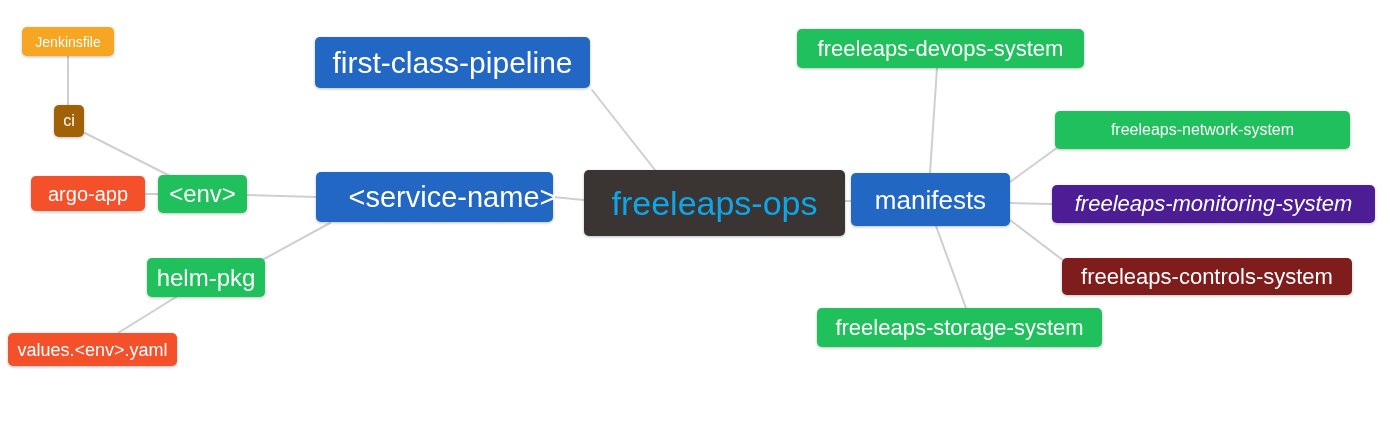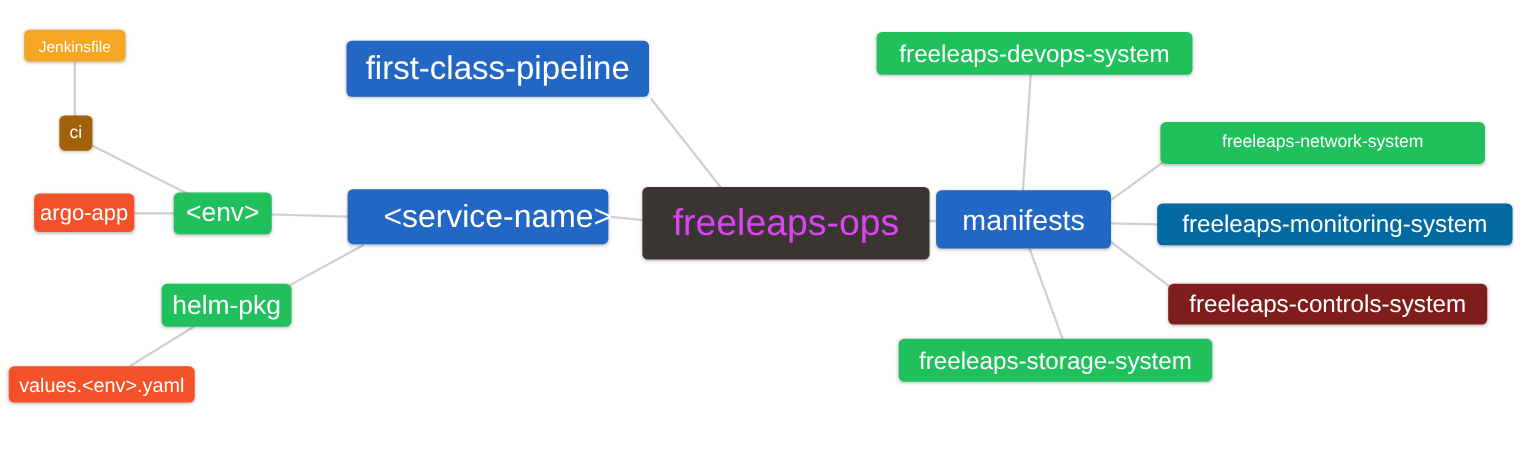--- a/index.html
+++ b/index.html
@@ -53,26 +53,26 @@
       <line x1="592" y1="90" x2="655" y2="170" stroke="#cfcfcf" stroke-width="2" stroke-linecap="round"></line>
       <line x1="845" y1="201" x2="851" y2="201" stroke="#cfcfcf" stroke-width="2" stroke-linecap="round"></line>
       <line x1="930" y1="173" x2="937" y2="68" stroke="#cfcfcf" stroke-width="2" stroke-linecap="round"></line>
       <line x1="1010" y1="182" x2="1058" y2="147" stroke="#cfcfcf" stroke-width="2" stroke-linecap="round"></line>
       <line x1="1010" y1="203" x2="1052" y2="204" stroke="#cfcfcf" stroke-width="2" stroke-linecap="round"></line>
       <line x1="1010" y1="220" x2="1064" y2="261" stroke="#cfcfcf" stroke-width="2" stroke-linecap="round"></line>
       <line x1="936" y1="226" x2="966" y2="308" stroke="#cfcfcf" stroke-width="2" stroke-linecap="round"></line>
     </svg>
 <div class="node" style="left: 22px; top: 27px; width: 92px; height: 29px; font-size: 14px; background: rgb(246, 166, 35); color: rgb(255, 255, 255);">Jenkinsfile</div>
     <div class="node" style="left: 54px; top: 105px; width: 30px; height: 32px; font-size: 16px; background: #a16207; color: rgb(255, 255, 255);">ci</div>
-    <div class="node" style="left: 31px; top: 176px; width: 91px; height: 35px; font-size: 20px; background: rgb(244, 80, 42); color: rgb(255, 255, 255);">argo-app</div>
+    <div class="node" style="left: 31px; top: 176px; width: 114px; height: 35px; font-size: 20px; background: rgb(244, 80, 42); color: rgb(255, 255, 255);">argo-app</div>
     <div class="node" style="left: 158px; top: 175px; width: 89px; height: 38px; font-size: 24px; background: rgb(32, 192, 92); color: rgb(255, 255, 255);">&lt;env&gt;</div>
     <div class="node" style="left: 8px; top: 333px; width: 169px; height: 33px; font-size: 18px; background: rgb(244, 80, 42); color: rgb(255, 255, 255);">values.&lt;env&gt;.yaml</div>
     <div class="node" style="left: 147px; top: 258px; width: 118px; height: 39px; font-size: 24px; background: rgb(32, 192, 92); color: rgb(255, 255, 255);">helm-pkg</div>
     <div class="node" style="left: 315px; top: 37px; width: 275px; height: 51px; font-size: 30px; background: rgb(34, 103, 196); color: rgb(255, 255, 255);">first-class-pipeline</div>
     <div class="node" style="left: 316px; top: 172px; width: 237px; height: 50px; font-size: 29px; background: rgb(34, 103, 196); color: rgb(255, 255, 255); padding-left: 36px;">&lt;service-name&gt;</div>
-    <div class="node" style="left: 584px; top: 170px; width: 261px; height: 66px; font-size: 34px; background: rgb(58, 52, 50); color: #d946ef;">freeleaps-ops</div>
+    <div class="node" style="left: 584px; top: 170px; width: 261px; height: 66px; font-size: 34px; background: rgb(58, 52, 50); color: #0ea5e9;">freeleaps-ops</div>
     <div class="node" style="left: 851px; top: 173px; width: 159px; height: 53px; font-size: 26px; background: rgb(34, 103, 196); color: rgb(255, 255, 255);">manifests</div>
     <div class="node" style="left: 797px; top: 29px; width: 287px; height: 39px; font-size: 22px; background: rgb(32, 192, 92); color: rgb(255, 255, 255);">freeleaps-devops-system</div>
     <div class="node" style="left: 1055px; top: 111px; width: 295px; height: 38px; font-size: 16px; background: rgb(32, 192, 92); color: rgb(255, 255, 255);">freeleaps-network-system</div>
-    <div class="node" style="left: 1052px; top: 185px; width: 323px; height: 38px; font-size: 22px; background: #0369a1; color: rgb(255, 255, 255);">freeleaps-monitoring-system</div>
+    <div class="node" style="left: 1052px; top: 185px; width: 323px; height: 38px; font-size: 22px; background: #4c1d95; color: rgb(255, 255, 255); font-style: italic;">freeleaps-monitoring-system</div>
     <div class="node" style="left: 1062px; top: 258px; width: 290px; height: 37px; font-size: 22px; background: #7f1d1d; color: rgb(255, 255, 255);">freeleaps-controls-system</div>
     <div class="node" style="left: 817px; top: 308px; width: 285px; height: 39px; font-size: 22px; background: rgb(32, 192, 92); color: rgb(255, 255, 255);">freeleaps-storage-system</div>
   </div>
 
 </body></html>

